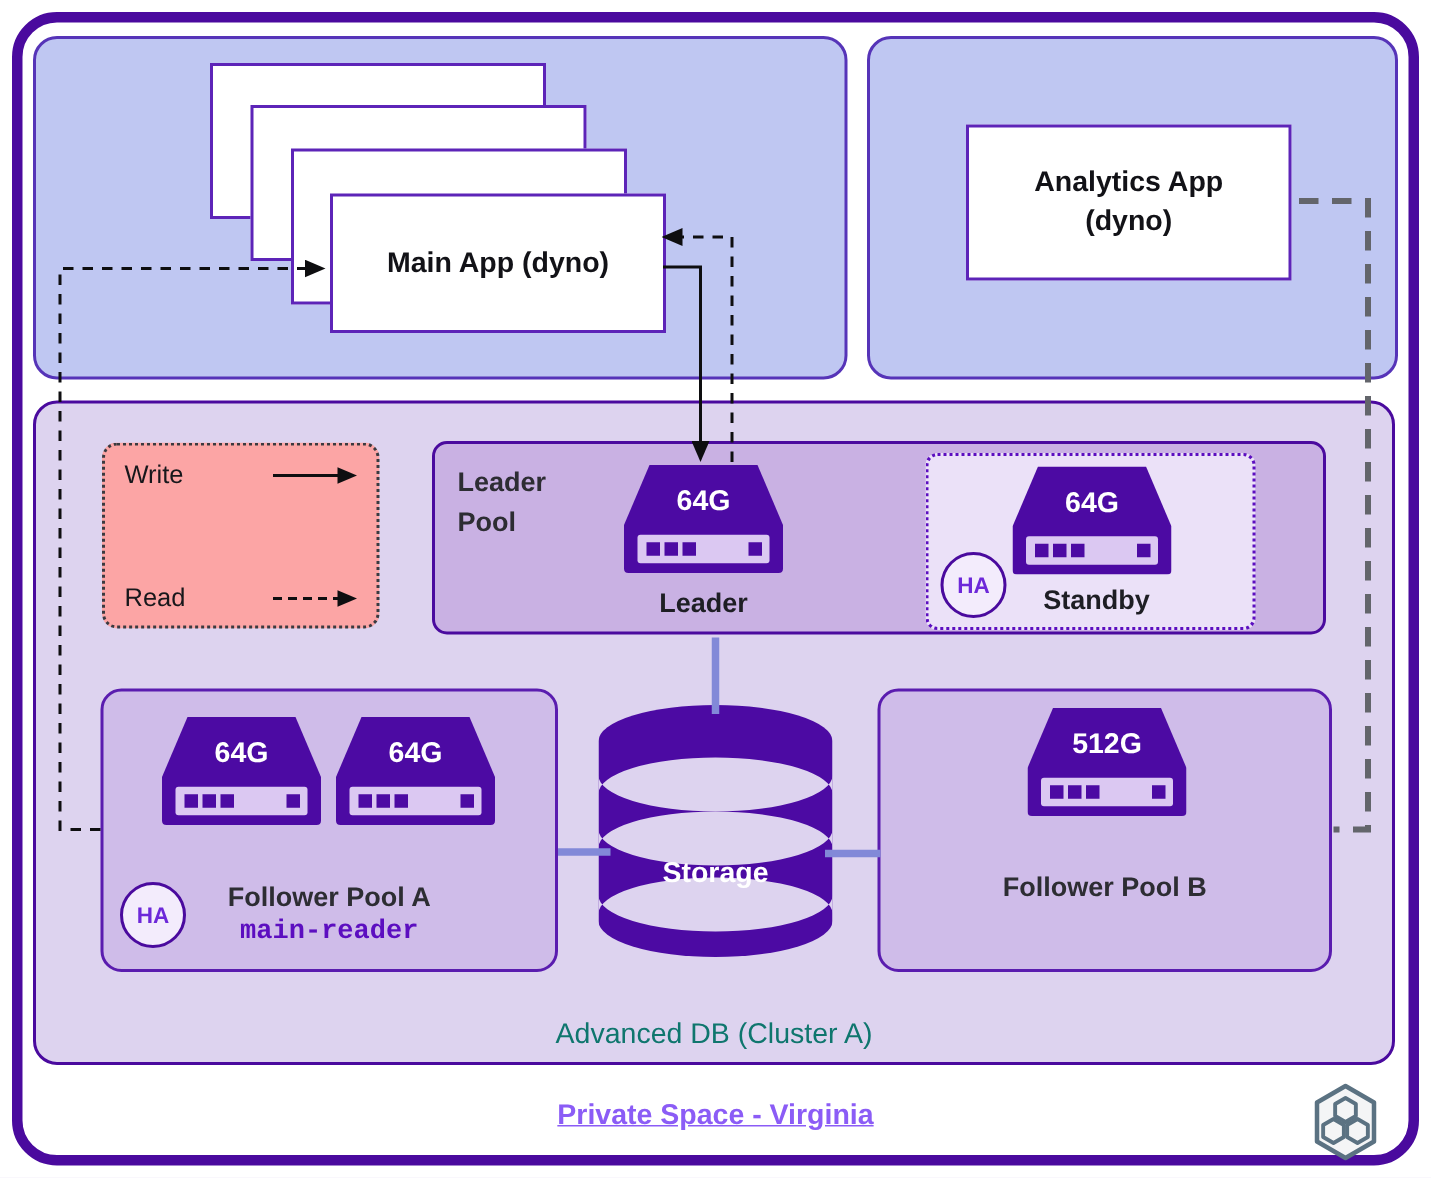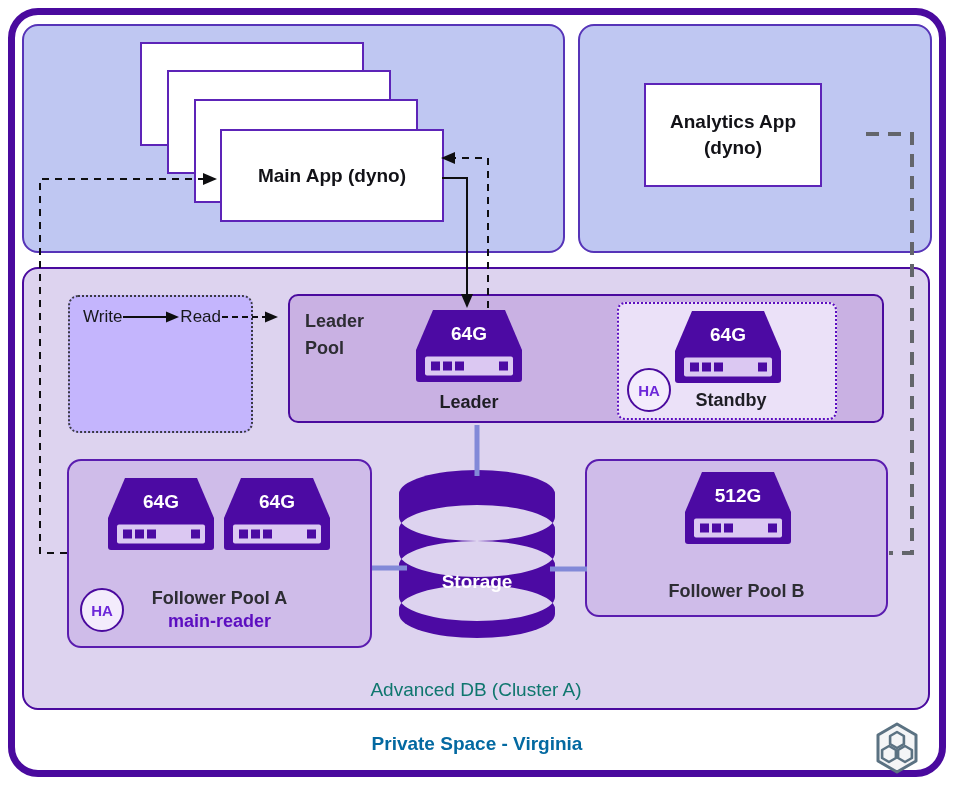--- a/index.html
+++ b/index.html
@@ -20,55 +20,55 @@
 
   .card { position:absolute; background:#ffffff; border:2px solid #5d24b8;
           display:flex; align-items:center; justify-content:center; text-align:center; }
   .card-label { font-weight:bold; font-size:19px; color:#121217; line-height:26px; }
 
   
   .cluster { left:22px; top:267px; width:908px; height:443px;
              background:#ddd3ef; border:2px solid #4a0a9e; border-radius:16px; }
 
   
-  .legend { left:68px; top:295px; width:185px; height:138px; background:#c4b5fd;
+  .legend { left:68px; top:295px; width:185px; height:124px; background:#fca5a5;
             border:2px dotted #3a3a40; border-radius:10px; padding:7px 12px 5px 13px;
-            display:flex; flex-direction:row; justify-content:space-between; }
+            display:flex; flex-direction:column; justify-content:space-between; }
   .legend-row { display:flex; align-items:center; justify-content:space-between; height:26px; }
   .legend-label { font-size:17px; color:#17171b; }
 
   
   .pool { border-radius:14px; }
   .leader-pool { left:288px; top:294px; width:596px; height:129px;
                  background:#c9b1e3; border:2px solid #4a0a9e; border-radius:10px; }
   .follower-pool { background:#cfbce9; border:2px solid #5a1caf; }
   .pool-a { left:67px;  top:459px; width:305px; height:189px; }
-  .pool-b { left:585px; top:459px; width:303px; height:158px; }
+  .pool-b { left:585px; top:459px; width:303px; height:189px; }
 
   .leader-pool-label { left:15px; top:12px; font-weight:bold; font-size:18px;
                        line-height:27px; color:#2d2d33; }
   .server-caption { font-weight:bold; font-size:18px; color:#1e1e24; text-align:center; }
   .pool-title { width:100%; text-align:center; font-weight:bold; font-size:18px; color:#2d2d33; }
   .db-name { width:100%; text-align:center; font-weight:bold; font-size:18px;
-             color:#5c0ec0; font-family:Liberation Sans, sans-serif; }
+             color:#5c0ec0; font-family:Liberation Mono, monospace; }
 
   .standby-box { left:327px; top:6px; width:220px; height:118px; background:#ebe1f8;
                  border:2px dotted #5c0ec0; border-radius:8px; }
 
   .ha-circle { width:44px; height:44px; border-radius:50%; background:#f3ecfc;
                border:2px solid #4a0a9e; display:flex; align-items:center; justify-content:center;
                font-weight:bold; font-size:15px; color:#6d28d9; }
 
   .server-size-text { font:bold 19px "Liberation Sans", sans-serif; fill:#ffffff; }
   .storage-text     { font:bold 19px "Liberation Sans", sans-serif; fill:#ffffff; }
 
   .cluster-title { left:0; top:410px; width:100%; text-align:center;
                    font-weight:normal; font-size:19px; color:#0f766e; }
   .space-title { left:0; top:733px; width:100%; text-align:center;
-                 font-weight:bold; font-size:19px; color:#0369a1; }
+                 font-weight:bold; font-size:19px; color:#8b5cf6;text-decoration:underline; }
 
   .overlay { left:0; top:0; width:954px; height:785px; pointer-events:none; }
 </style>
 </head>
 <body>
 
 <div id="canvas">
 
   <svg width="0" height="0" style="position:absolute">
     <defs>
@@ -88,21 +88,21 @@
   <div class="abs app-region region-main">
     <div class="card" style="left:116px; top:16px;  width:224px; height:104px;"></div>
     <div class="card" style="left:143px; top:44px;  width:224px; height:104px;"></div>
     <div class="card" style="left:170px; top:73px;  width:224px; height:104px;"></div>
     <div class="card" style="left:196px; top:103px; width:224px; height:93px;">
       <span class="card-label">Main App (dyno)</span>
     </div>
   </div>
 
   <div class="abs app-region region-analytics">
-    <div class="card" style="left:64px; top:57px; width:178px; height:104px;">
+    <div class="card" style="left:64px; top:57px; width:217px; height:104px;">
       <span class="card-label">
         <span>Analytics App</span><br>
         <span>(dyno)</span>
       </span>
     </div>
   </div>
 
   <div class="abs cluster">
     <div class="abs cluster-title">Advanced DB (Cluster A)</div>
   </div>

